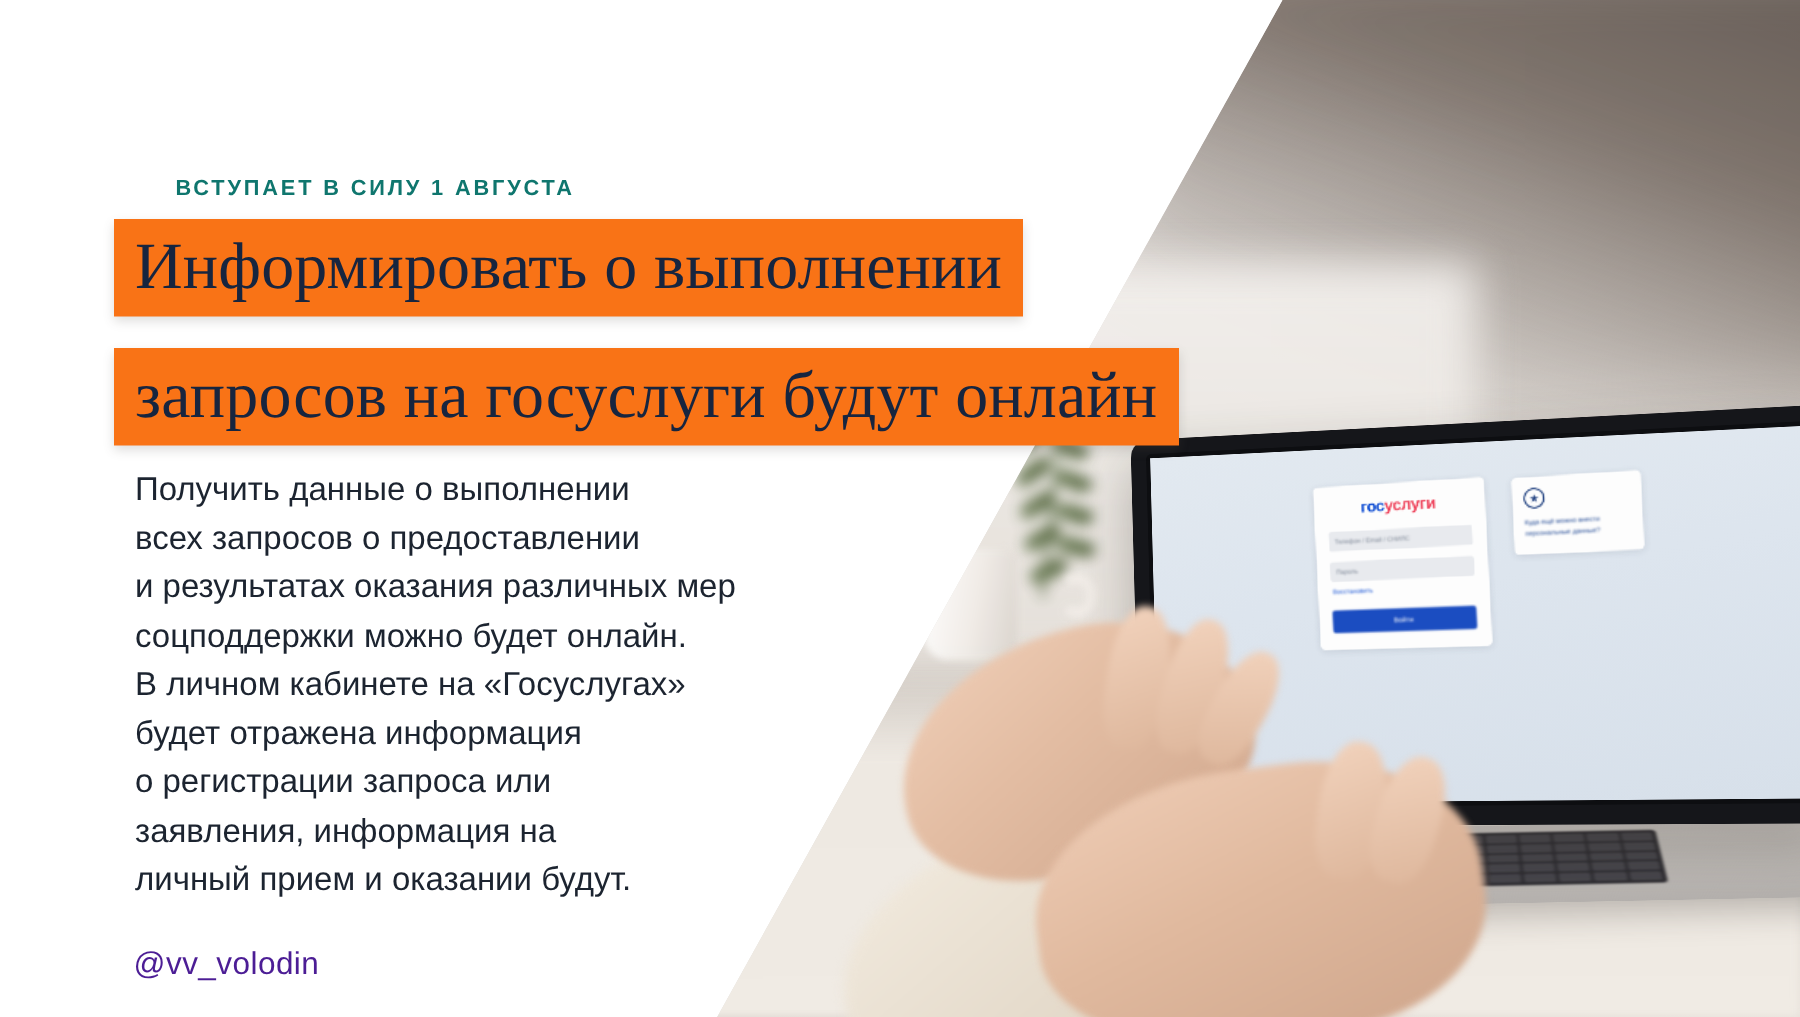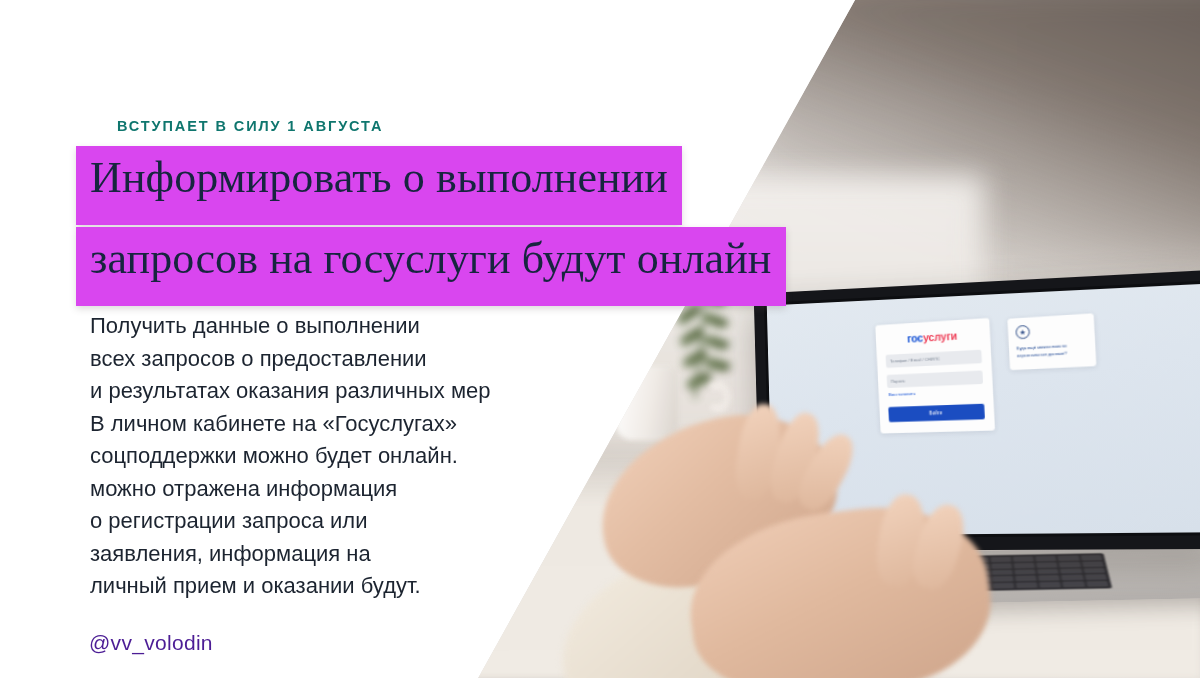--- a/index.html
+++ b/index.html
@@ -181,28 +181,28 @@
   }
 
   .kicker{
     position:absolute; left:90px; top:118px;
     font-size:14.5px; font-weight:600; letter-spacing:1.9px;
     color:#0f766e; white-space:nowrap;margin-left:27px;
   }
 
   .headline{ position:absolute; left:76px; top:146px; }
   .hl-line{
-    display:table; background:#d946ef;
+    display:table; background:#f97316;
     font-family:"Liberation Serif", serif;
     font-size:44px; font-weight:400; color:#17253f;
     letter-spacing:.1px; white-space:nowrap;
-    padding:6px 14px 22px;
+    padding:6px 14px 8px;
     box-shadow:0 3px 7px rgba(90,85,80,.20);
   }
-  .hl-line + .hl-line{ margin-top:2px; }
+  .hl-line + .hl-line{ margin-top:21px; }
 
   .body-copy{
     position:absolute; left:90px; top:310px;
     font-size:22px; line-height:32.5px; color:#1c2430;
     white-space:nowrap;
   }
   .body-copy p{ white-space:nowrap; }
 
   .handle{
     position:absolute; left:89px; top:631px;
@@ -377,23 +377,23 @@
 
   <div class="headline">
     <div class="hl-line">Информировать о выполнении</div>
     <div class="hl-line">запросов на госуслуги будут онлайн</div>
   </div>
 
   <div class="body-copy">
     <p>Получить данные о выполнении</p>
     <p>всех запросов о предоставлении</p>
     <p>и результатах оказания различных мер</p>
+    <p>соцподдержки можно будет онлайн.</p>
     <p>В личном кабинете на «Госуслугах»</p>
-    <p>соцподдержки можно будет онлайн.</p>
-    <p>можно отражена информация</p>
+    <p>будет отражена информация</p>
     <p>о регистрации запроса или</p>
     <p>заявления, информация на</p>
     <p>личный прием и оказании будут.</p>
   </div>
 
   <div class="handle">@vv_volodin</div>
 
 </div>
 
 </body></html>

